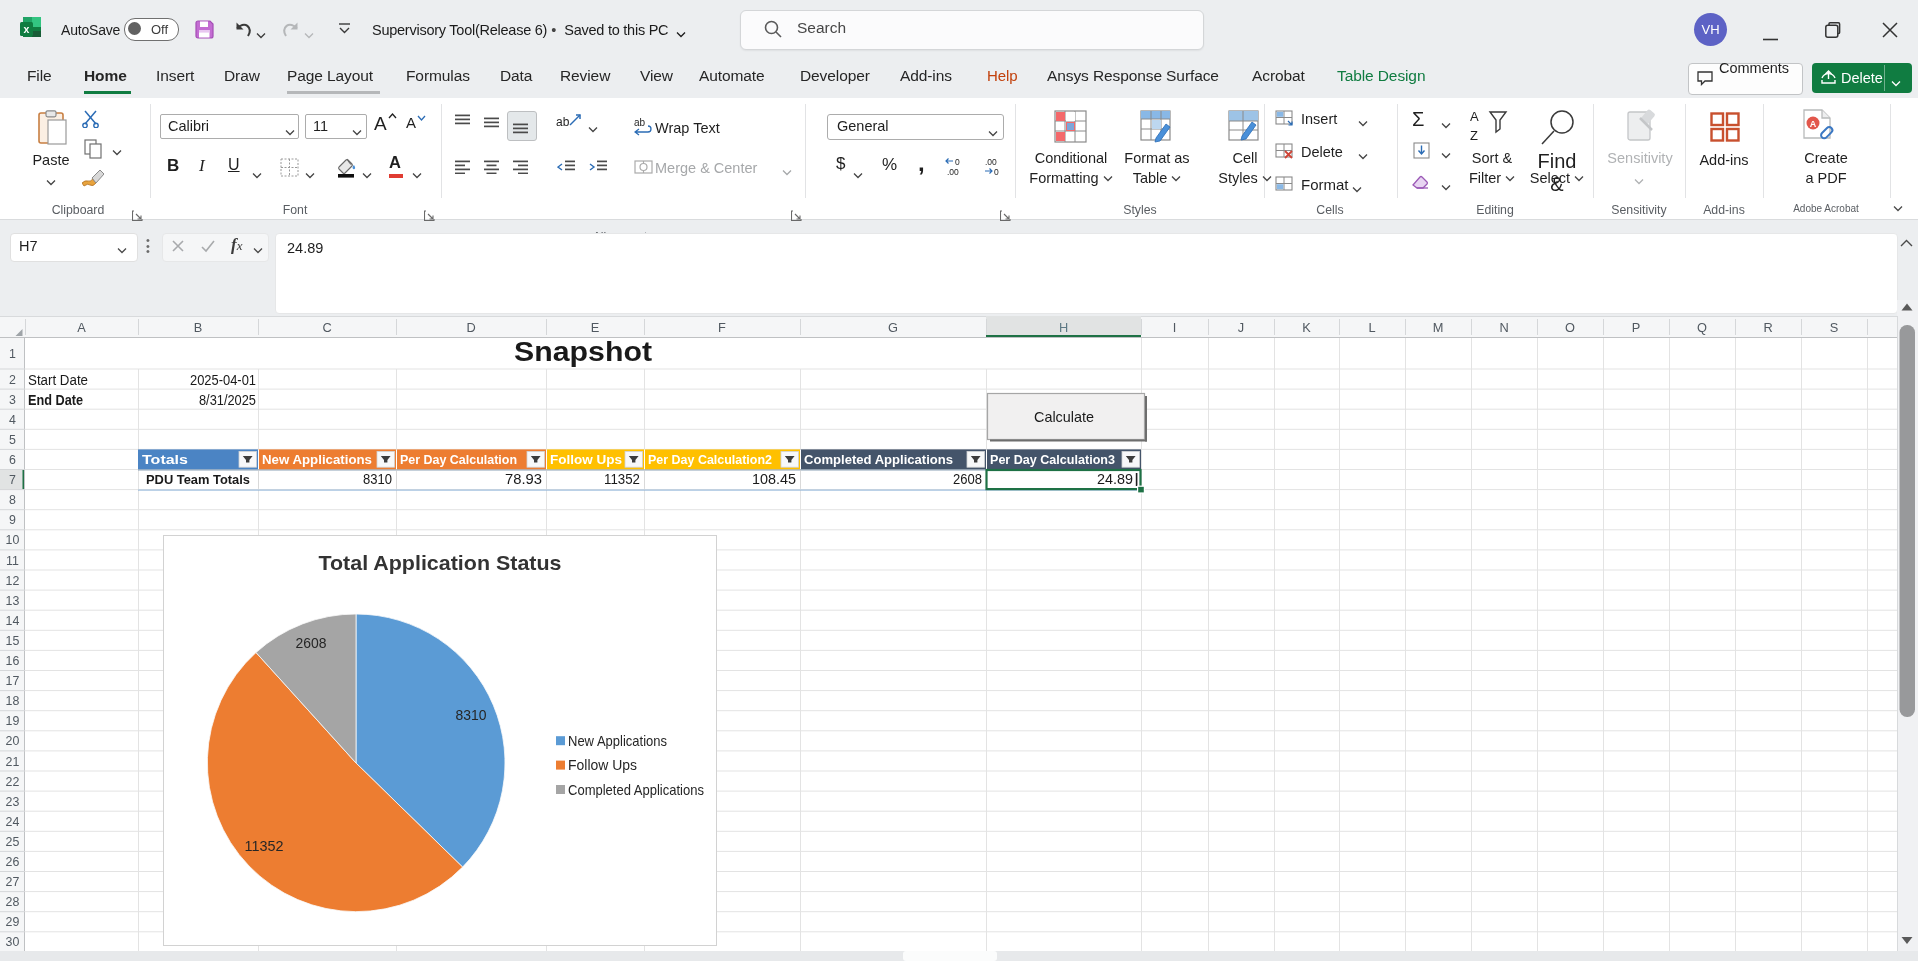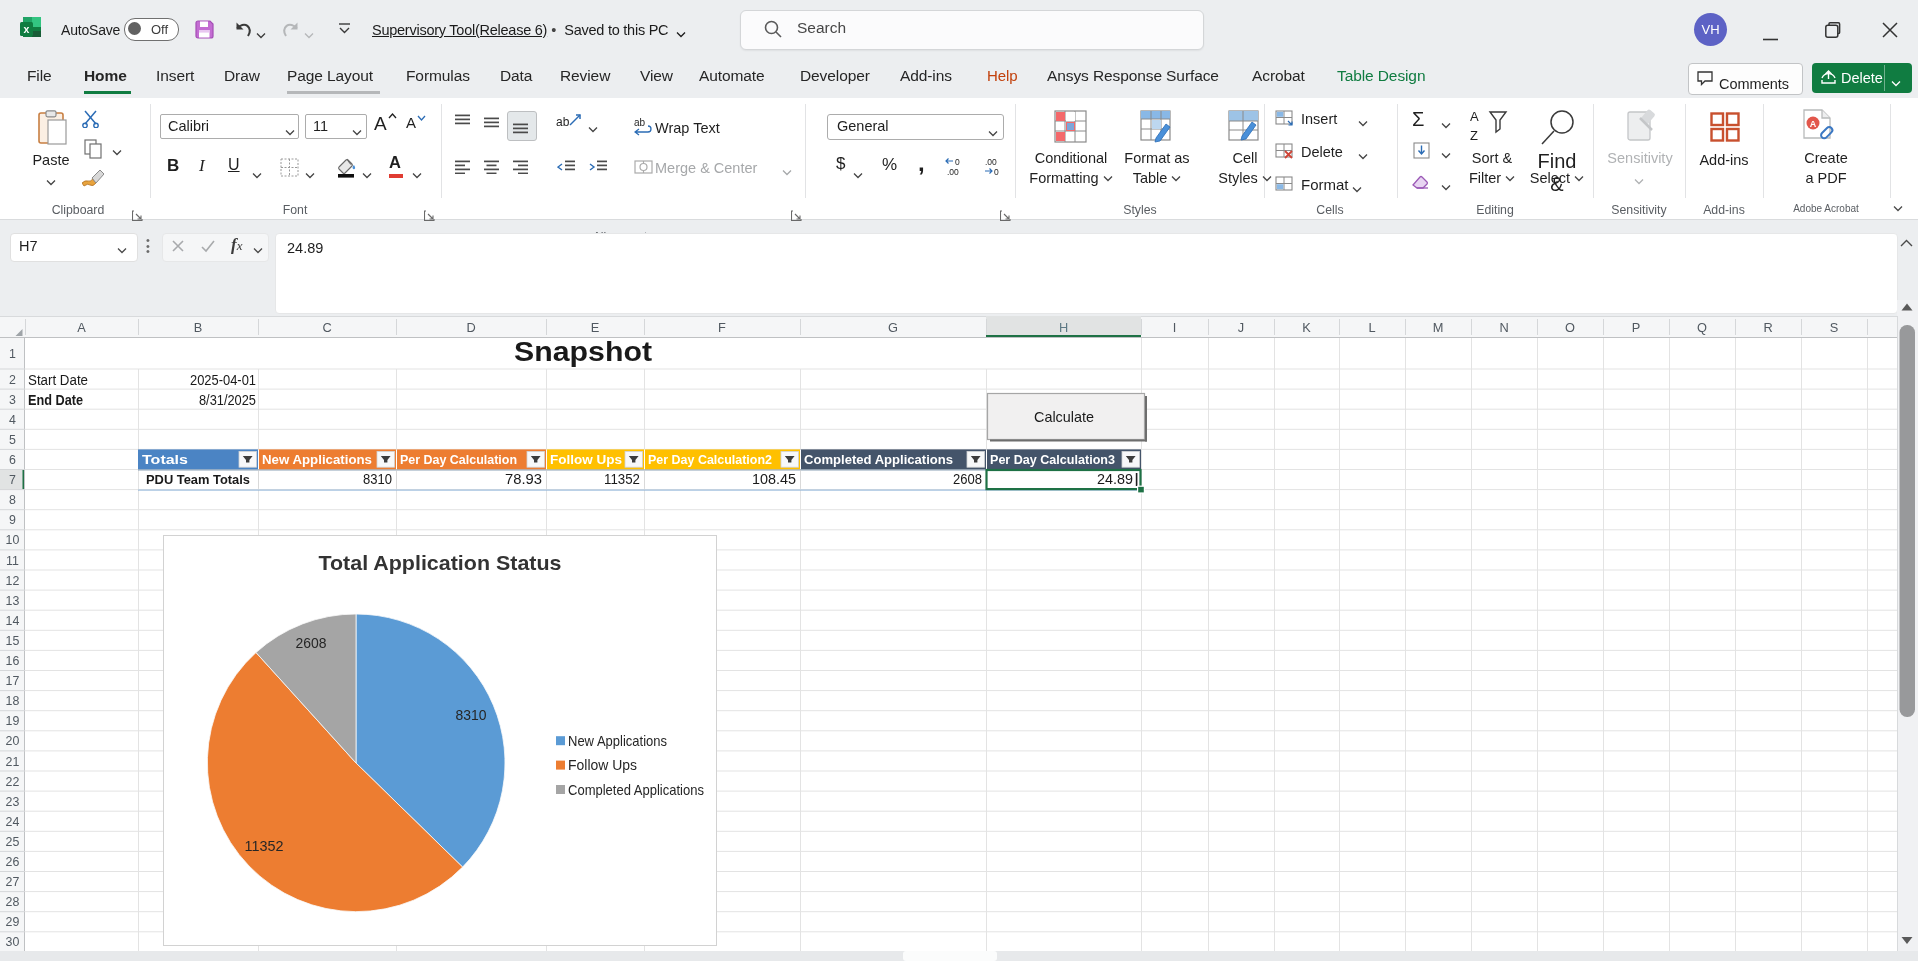--- a/index.html
+++ b/index.html
@@ -44,21 +44,21 @@
 <path d="M16.5,2.5 L16.5,9.5 L9.5,9.5 Z" fill="#B5B7B9"></path>
 <path d="M15.8,8.4 C13,4.8 8.5,3.6 5.6,5.8 C2.6,8.1 2.4,12.4 5,16" fill="none" stroke="#B5B7B9" stroke-width="2.1"></path>
         </svg></div>
       <div style="position:absolute;left:304px;top:26px;"><svg width="10" height="9">
           <path d="M1,2.5 L5,6.5 L9,2.5" fill="none" stroke="#B5B7B9" stroke-width="1.3"></path>
         </svg></div>
       <div style="position:absolute;left:338px;top:22px;"><svg width="13" height="14">
           <line x1="1" y1="2" x2="12" y2="2" stroke="#3A3A3A" stroke-width="1.4"></line>
           <path d="M2,6 L6.5,10.5 L11,6" fill="none" stroke="#3A3A3A" stroke-width="1.4"></path>
         </svg></div>
-      <div style="position:absolute;left:372px;top:21px;"><span style="font-size:14.5px;color:#1B1B1B;letter-spacing:-0.25px;text-decoration:underline;">Supervisory Tool(Release 6)</span><span style="font-size:14.5px;color:#444;">&nbsp;•&nbsp;&nbsp;</span><span style="font-size:14.5px;color:#1B1B1B;letter-spacing:-0.25px;">Saved to this PC</span></div>
+      <div style="position:absolute;left:372px;top:21px;"><span style="font-size:14.5px;color:#1B1B1B;letter-spacing:-0.25px;">Supervisory Tool(Release 6)</span><span style="font-size:14.5px;color:#444;">&nbsp;•&nbsp;&nbsp;</span><span style="font-size:14.5px;color:#1B1B1B;letter-spacing:-0.25px;">Saved to this PC</span></div>
       <div style="position:absolute;left:676px;top:26px;"><svg width="12" height="10">
           <path d="M1,2.5 L5,6.5 L9,2.5" fill="none" stroke="#1B1B1B" stroke-width="1.3"></path>
         </svg></div>
       <div style="position:absolute;left:740px;top:10px;width:462px;height:38px;background:#FBFBFC;border:1px solid #D4D6D8;border-radius:6px;box-shadow:0 1px 2px rgba(0,0,0,0.06);"></div>
       <div style="position:absolute;left:763px;top:19px;"><svg width="20" height="20">
           <circle cx="8.5" cy="8.5" r="6" fill="none" stroke="#5A5A5A" stroke-width="1.6"></circle>
           <line x1="13" y1="13" x2="18" y2="18" stroke="#5A5A5A" stroke-width="1.6"></line>
         </svg></div>
       <div style="position:absolute;left:797px;top:19px;"><span style="font-size:15.5px;color:#474747;">Search</span></div>
       <div style="position:absolute;left:1694px;top:13px;width:33px;height:33px;border-radius:50%;background:#5D62C5;color:#fff;font-size:13px;text-align:center;line-height:33px;">VH</div>
@@ -87,21 +87,21 @@
       <div style="position:absolute;left:800px;top:67px;font-size:15.5px;color:#262626;letter-spacing:-0.1px;">Developer</div>
       <div style="position:absolute;left:900px;top:67px;font-size:15.5px;color:#262626;letter-spacing:-0.1px;">Add-ins</div>
       <div style="position:absolute;left:987px;top:67px;font-size:15px;color:#c2410c;letter-spacing:-0.1px;">Help</div>
       <div style="position:absolute;left:1047px;top:67px;font-size:15.5px;color:#262626;letter-spacing:-0.1px;">Ansys Response Surface</div>
       <div style="position:absolute;left:1252px;top:67px;font-size:15.5px;color:#262626;letter-spacing:-0.1px;">Acrobat</div>
       <div style="position:absolute;left:1337px;top:67px;font-size:15.5px;color:#107C41;letter-spacing:-0.1px;">Table Design</div>
       <div style="position:absolute;left:1688px;top:63px;width:113px;height:30px;background:#FDFDFD;border:1px solid #C2C4C6;border-radius:4px;"></div>
       <div style="position:absolute;left:1697px;top:70px;"><svg width="17" height="16">
           <path d="M1,2 h14 v9 h-7 l-3.5,3.5 v-3.5 h-3.5 Z" fill="none" stroke="#333" stroke-width="1.3"></path>
         </svg></div>
-      <div style="position:absolute;left:1719px;top:75px;"><span style="font-size:14.5px;color:#1F1F1F;">Comments</span></div>
+      <div style="position:absolute;left:1719px;top:59px;"><span style="font-size:14.5px;color:#1F1F1F;">Comments</span></div>
       <div style="position:absolute;left:1812px;top:63px;width:100px;height:30px;background:#107C41;border-radius:4px;"></div>
       <div style="position:absolute;left:1820px;top:69px;"><svg width="17" height="17">
           <path d="M2,9 a7,7 0 0 1 13,0" fill="none" stroke="#fff" stroke-width="1.4"></path>
           <path d="M8.5,2 L8.5,10 M5.5,5 L8.5,2 L11.5,5" stroke="#fff" stroke-width="1.4" fill="none"></path>
           <path d="M2,11 v3 h13 v-3" fill="none" stroke="#fff" stroke-width="1.4"></path>
         </svg></div>
       <div style="position:absolute;left:1841px;top:69px;"><span style="font-size:14.5px;color:#fff;">Delete</span></div>
       <div style="position:absolute;left:1884px;top:65px;">
         <div style="width:1px;height:26px;background:rgba(255,255,255,0.4);"></div>
       </div>

